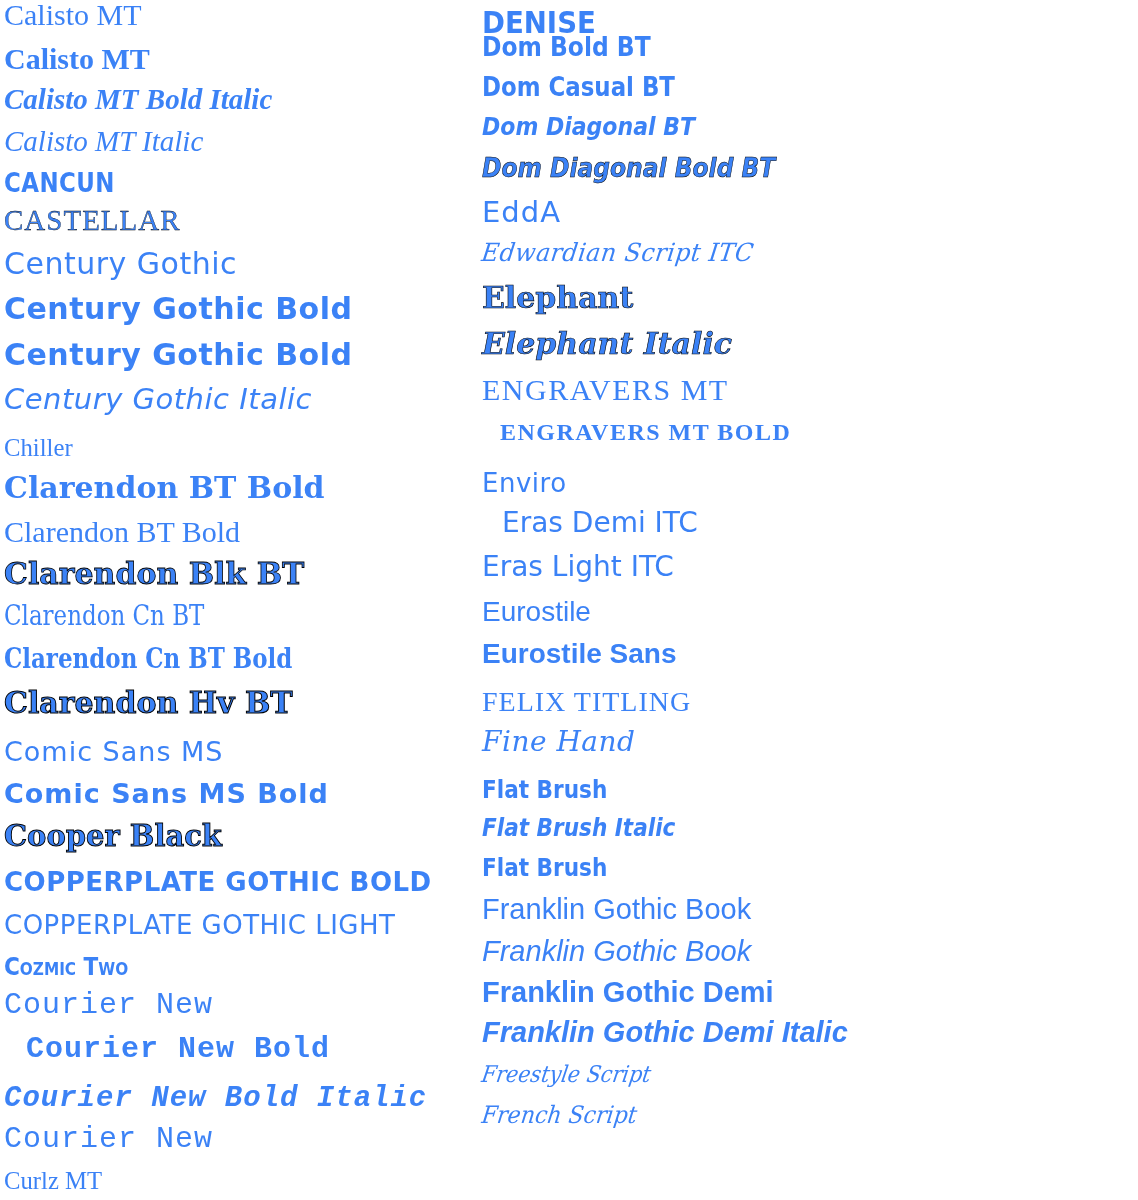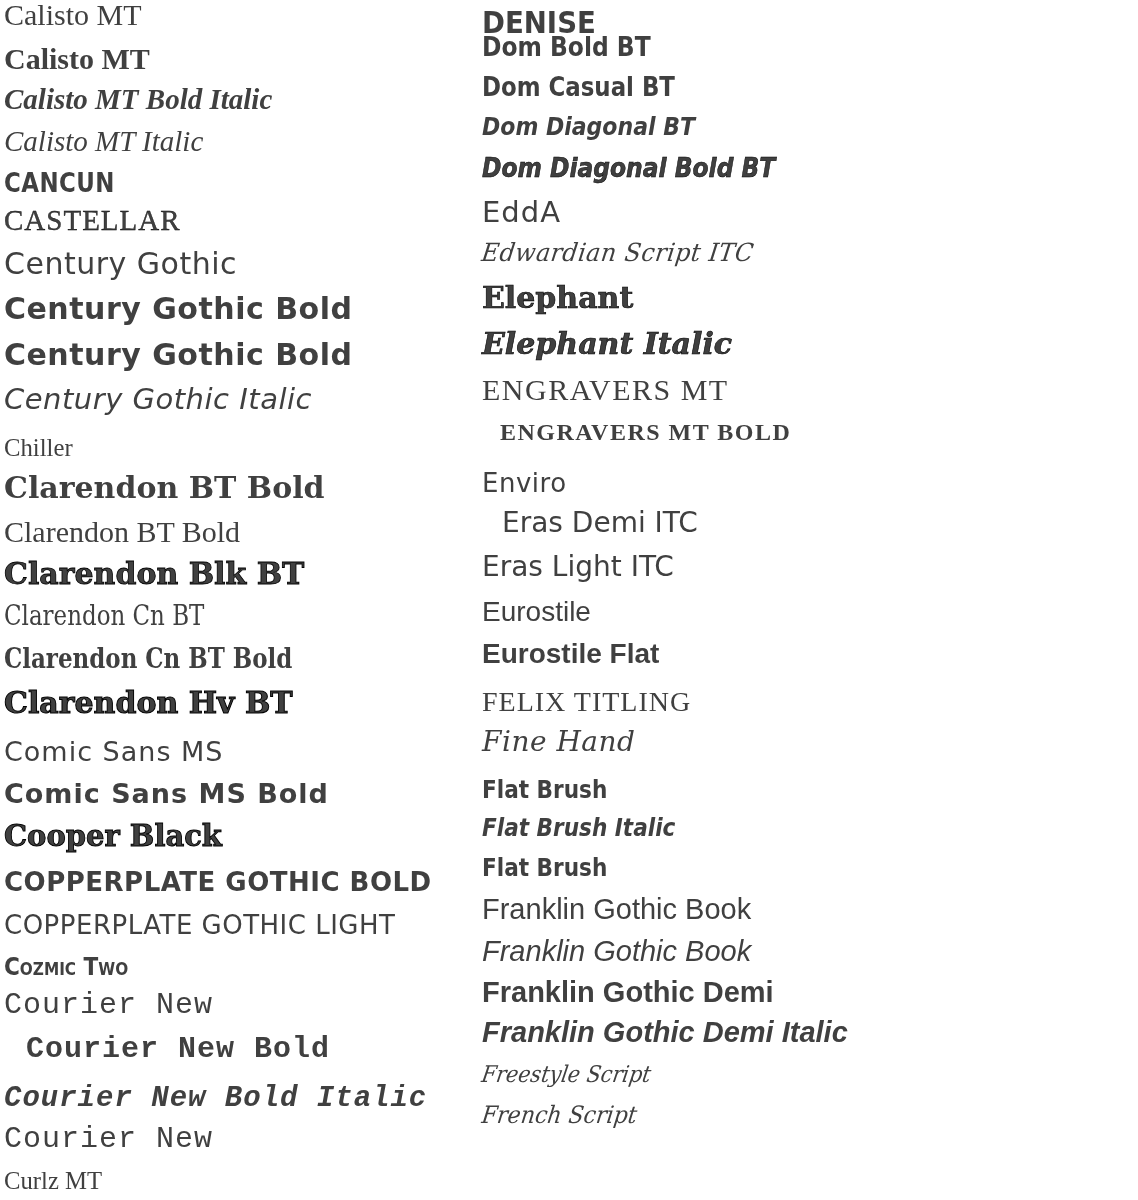--- a/index.html
+++ b/index.html
@@ -30,21 +30,21 @@
     padding-left: 4px;
   }
   #col-right {
     left: 478px;
     width: 660px;
     padding-left: 4px;
   }
   .specimen {
     white-space: nowrap;
     line-height: 1.0;
-    color: #404040;
+    color: #3b82f6;
     overflow: visible;
   }
   
   .f-serif   { font-family: "Liberation Serif", serif; }
   .f-sans    { font-family: "Liberation Sans", sans-serif; }
   .f-mono    { font-family: "Liberation Mono", monospace; }
   .f-dserif  { font-family: "DejaVu Serif", serif; }
   .f-dsans   { font-family: "DejaVu Sans", sans-serif; }
 </style>
 </head>
@@ -90,21 +90,21 @@
       <div class="specimen" style="position: absolute; left: 4px; top: 198px; font-size: 29px;"><span class="f-dsans" style="font-weight: normal; font-style: normal; letter-spacing: 1px; display: inline-block; transform-origin: left center; transform: scaleX(1);">EddA</span></div>
       <div class="specimen" style="position: absolute; left: 4px; top: 240px; font-size: 25px;"><span class="f-dserif" style="font-weight: normal; font-style: italic; letter-spacing: 0.5px; display: inline-block; transform-origin: left center; transform: scaleX(0.95) skewX(-8deg);">Edwardian Script ITC</span></div>
       <div class="specimen" style="position: absolute; left: 4px; top: 283px; font-size: 30px;"><span class="f-dserif" style="font-weight: bold; font-style: normal; -webkit-text-stroke: 0.6px rgb(0, 0, 0);">Elephant</span></div>
       <div class="specimen" style="position: absolute; left: 4px; top: 329px; font-size: 30px;"><span class="f-dserif" style="font-weight: bold; font-style: italic; -webkit-text-stroke: 0.6px rgb(0, 0, 0);">Elephant Italic</span></div>
       <div class="specimen" style="position: absolute; left: 4px; top: 375px; font-size: 30px;"><span class="f-serif" style="font-weight: normal; font-style: normal; letter-spacing: 1.5px;">ENGRAVERS MT</span></div>
       <div class="specimen" style="position: absolute; left: 22px; top: 420px; font-size: 24px;"><span class="f-serif" style="font-weight: bold; font-style: normal; letter-spacing: 1.5px;">ENGRAVERS MT BOLD</span></div>
       <div class="specimen" style="position: absolute; left: 4px; top: 470px; font-size: 26px;"><span class="f-dsans" style="font-weight: normal; font-style: normal; letter-spacing: 0.5px;">Enviro</span></div>
       <div class="specimen" style="position: absolute; left: 4px; top: 509px; font-size: 28px;"><span class="f-dsans" style="font-weight: normal; font-style: normal; margin-left: 20px;">Eras Demi ITC</span></div>
       <div class="specimen" style="position: absolute; left: 4px; top: 553px; font-size: 28px;"><span class="f-dsans" style="font-weight: normal; font-style: normal;">Eras Light ITC</span></div>
       <div class="specimen" style="position: absolute; left: 4px; top: 598px; font-size: 28px;"><span class="f-sans" style="font-weight: normal; font-style: normal;">Eurostile</span></div>
-      <div class="specimen" style="position: absolute; left: 4px; top: 640px; font-size: 28px;"><span class="f-sans" style="font-weight: bold; font-style: normal;">Eurostile Flat</span></div>
+      <div class="specimen" style="position: absolute; left: 4px; top: 640px; font-size: 28px;"><span class="f-sans" style="font-weight: bold; font-style: normal;">Eurostile Sans</span></div>
       <div class="specimen" style="position: absolute; left: 4px; top: 688px; font-size: 28px;"><span class="f-serif" style="font-weight: normal; font-style: normal; letter-spacing: 1px;">FELIX TITLING</span></div>
       <div class="specimen" style="position: absolute; left: 4px; top: 728px; font-size: 28px;"><span class="f-dserif" style="font-weight: normal; font-style: italic; letter-spacing: 0.5px;">Fine Hand</span></div>
       <div class="specimen" style="position: absolute; left: 4px; top: 778px; font-size: 24px;"><span class="f-dsans" style="font-weight: bold; font-style: normal; display: inline-block; transform-origin: left center; transform: scaleX(0.9);">Flat Brush</span></div>
       <div class="specimen" style="position: absolute; left: 4px; top: 816px; font-size: 24px;"><span class="f-dsans" style="font-weight: bold; font-style: italic; display: inline-block; transform-origin: left center; transform: scaleX(0.9);">Flat Brush Italic</span></div>
       <div class="specimen" style="position: absolute; left: 4px; top: 856px; font-size: 24px;"><span class="f-dsans" style="font-weight: bold; font-style: normal; display: inline-block; transform-origin: left center; transform: scaleX(0.9);">Flat Brush</span></div>
       <div class="specimen" style="position: absolute; left: 4px; top: 895px; font-size: 29px;"><span class="f-sans" style="font-weight: normal; font-style: normal;">Franklin Gothic Book</span></div>
       <div class="specimen" style="position: absolute; left: 4px; top: 937px; font-size: 29px;"><span class="f-sans" style="font-weight: normal; font-style: italic;">Franklin Gothic Book</span></div>
       <div class="specimen" style="position: absolute; left: 4px; top: 978px; font-size: 29px;"><span class="f-sans" style="font-weight: bold; font-style: normal;">Franklin Gothic Demi</span></div>
       <div class="specimen" style="position: absolute; left: 4px; top: 1018px; font-size: 29px;"><span class="f-sans" style="font-weight: bold; font-style: italic;">Franklin Gothic Demi Italic</span></div>
       <div class="specimen" style="position: absolute; left: 4px; top: 1063px; font-size: 23px;"><span class="f-dserif" style="font-weight: normal; font-style: italic; display: inline-block; transform-origin: left center; transform: scaleX(0.9) skewX(-10deg);">Freestyle Script</span></div>

